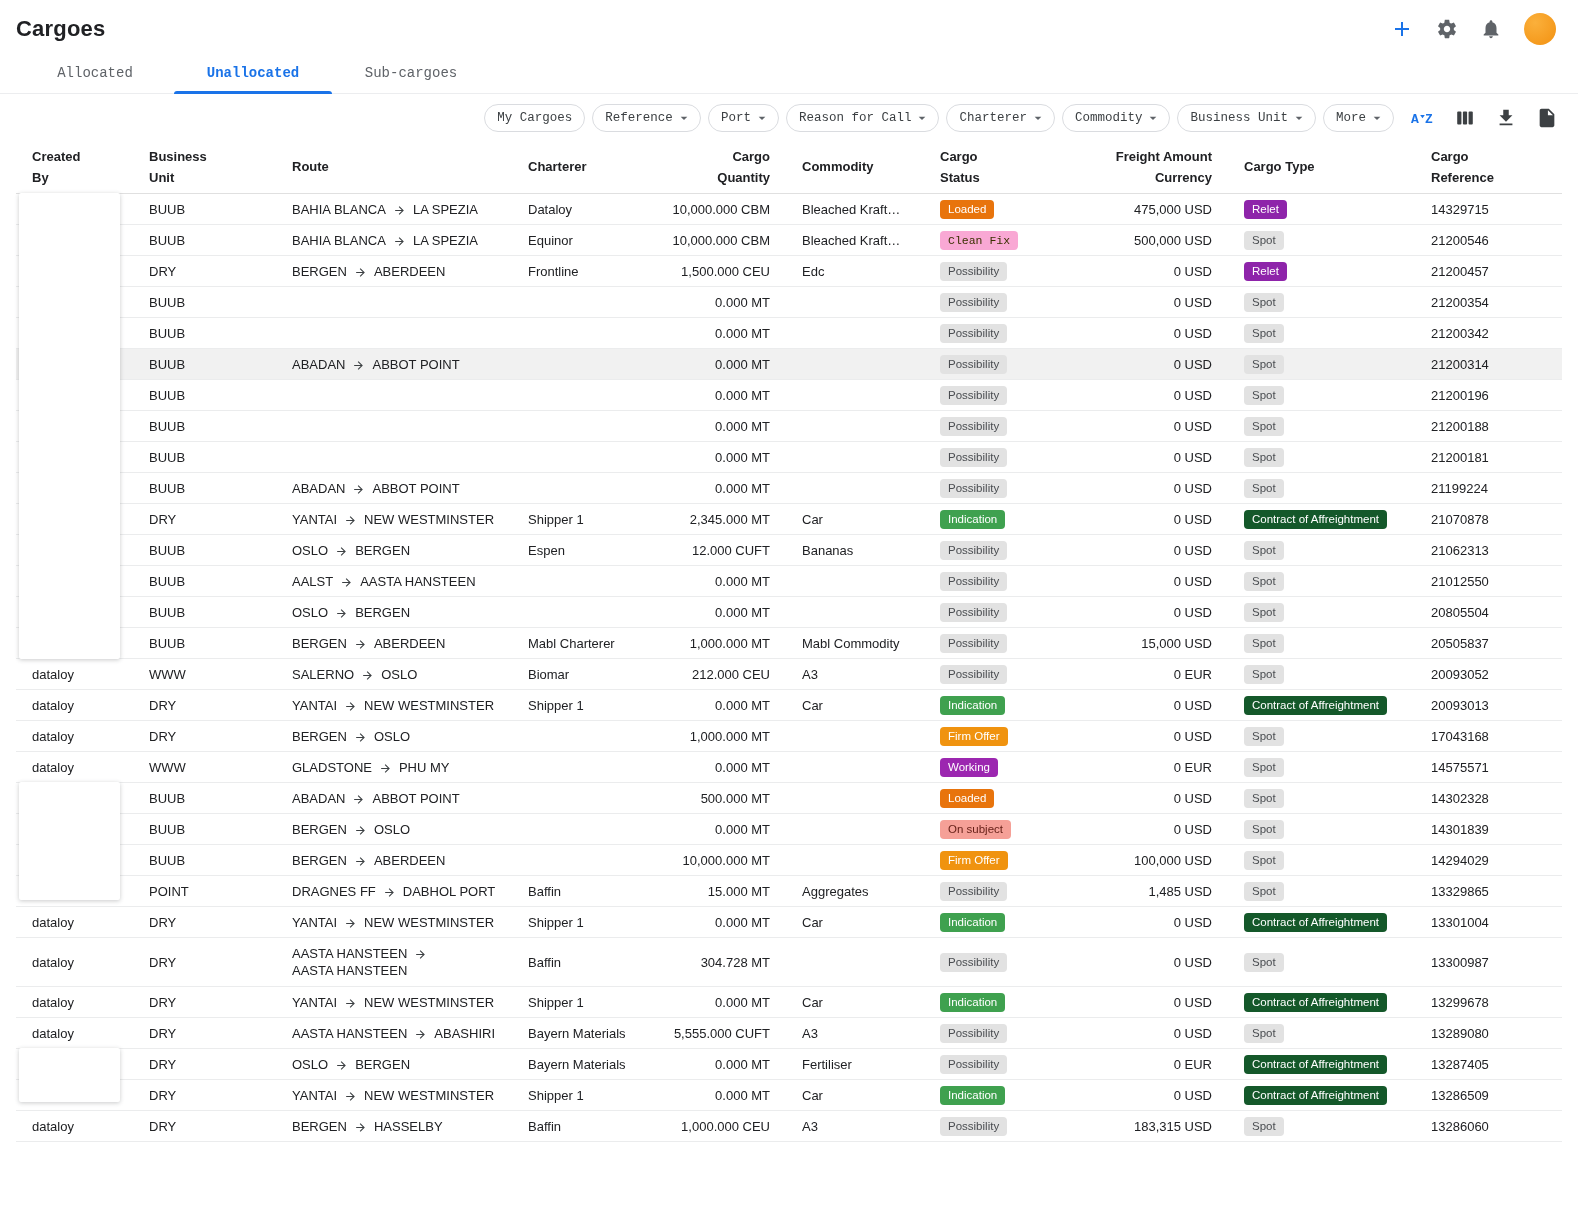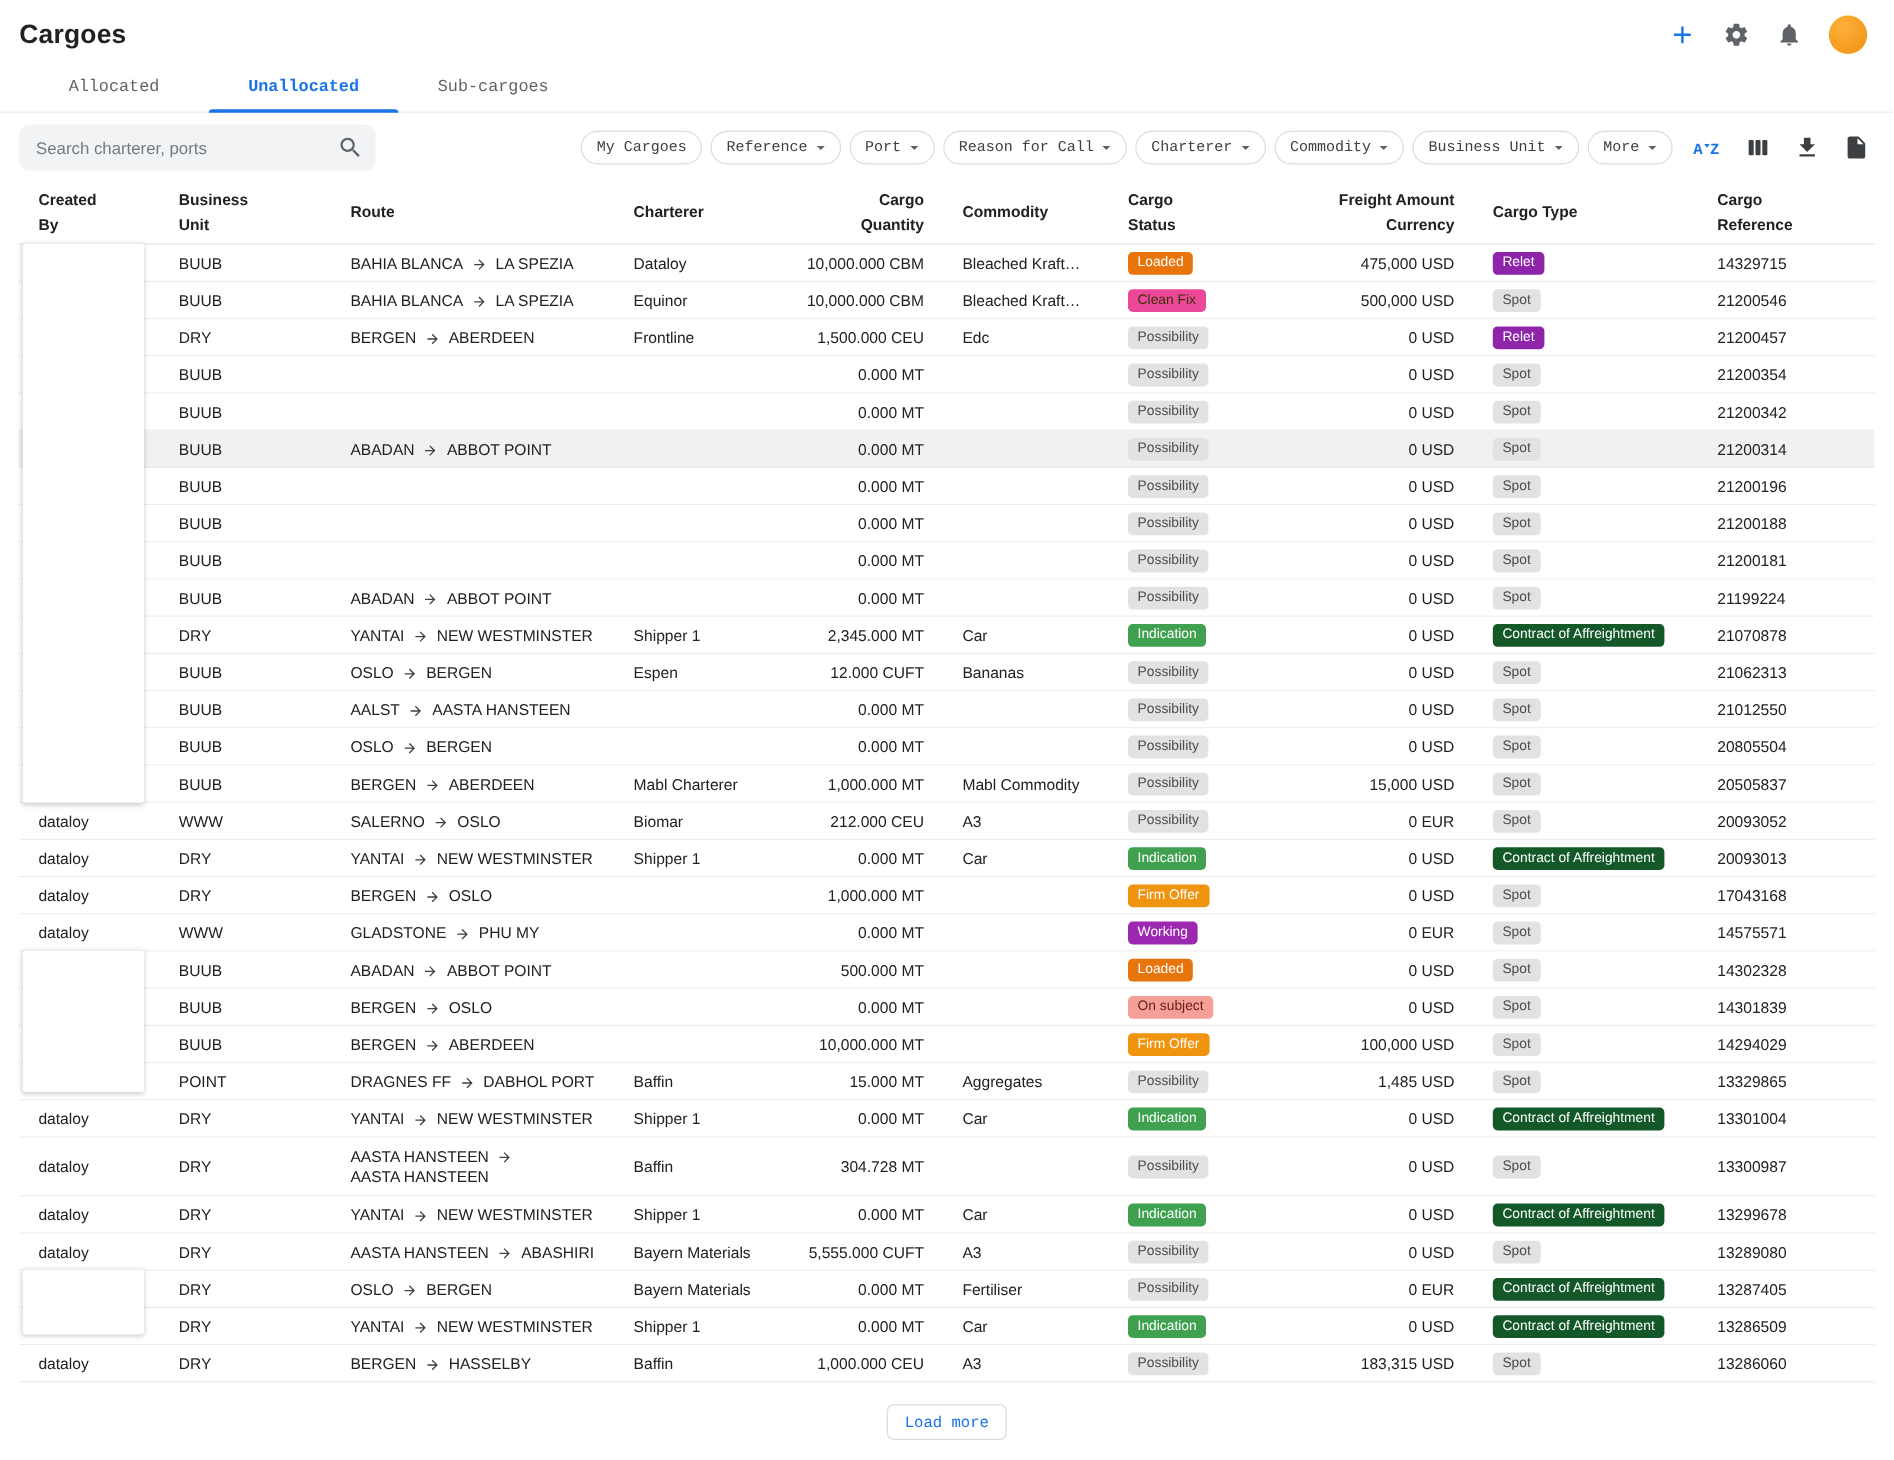--- a/index.html
+++ b/index.html
@@ -77,26 +77,20 @@
     </div>
   </header>
 
   <nav class="tabs">
     <button class="tab">Allocated</button>
     <button class="tab active">Unallocated</button>
     <button class="tab">Sub-cargoes</button>
   </nav>
 
   <div class="toolbar">
-    <div class="search">
-      <input type="text" placeholder="Search charterer, ports" style="">
-      <svg class="search-icon" width="22" height="22" viewBox="0 0 24 24">
-          <path fill="#5F6368" d="M15.5 14h-.79l-.28-.27C15.41 12.59 16 11.11 16 9.5 16 5.91 13.09 3 9.5 3S3 5.91 3 9.5 5.91 16 9.5 16c1.61 0 3.09-.59 4.23-1.57l.27.28v.79l5 4.99L20.49 19l-4.99-5zm-6 0C7.01 14 5 11.99 5 9.5S7.01 5 9.5 5 14 7.01 14 9.5 11.99 14 9.5 14z"></path>
-        </svg>
-    </div>
     <div class="chips">
         <button class="chip no-caret">
           <span class="chip-label">My Cargoes</span>
         </button>
         <button class="chip">
           <span class="chip-label">Reference</span>
           <svg viewBox="0 0 24 24" width="16" height="16">
             <path d="M7 10l5 5 5-5z" fill="#5F6368"></path>
           </svg>
         </button>
@@ -214,21 +208,21 @@
             <span class="route-txt">BAHIA BLANCA</span>
             <svg viewBox="0 0 24 24" width="13" height="13" class="route-arrow">
               <path d="M12 4l-1.41 1.41L16.17 11H4v2h12.17l-5.58 5.59L12 20l8-8z" fill="#3C4043"></path>
             </svg>
             <span class="route-txt">LA SPEZIA</span>
           </div>
           <div class="cell c-charterer">Equinor</div>
           <div class="cell right c-qty">10,000.000 CBM</div>
           <div class="cell c-commodity">Bleached Kraft…</div>
           <div class="cell c-status">
-            <span class="badge" style="background: #ec4899; color: rgb(58, 48, 0);">Clean Fix</span>
+            <span class="badge" style="background: #f9a8d4; color: rgb(58, 48, 0); font-family: Liberation Mono, monospace;">Clean Fix</span>
           </div>
           <div class="cell right c-freight">500,000 USD</div>
           <div class="cell c-type">
             <span class="badge" style="background: rgb(226, 226, 226); color: rgb(74, 77, 81);">Spot</span>
           </div>
           <div class="cell c-ref">21200546</div>
         </div>
         <div class="trow grid-row">
           <div class="cell c-created"></div>
           <div class="cell c-bu">DRY</div>
@@ -820,17 +814,14 @@
             <span class="badge" style="background: rgb(226, 226, 226); color: rgb(74, 77, 81);">Spot</span>
           </div>
           <div class="cell c-ref">13286060</div>
         </div>
       </div>
   <div class="redaction" style="top: 51px; height: 466px;"></div>
       <div class="redaction" style="top: 640px; height: 118px;"></div>
       <div class="redaction" style="top: 906px; height: 54px;"></div>
     </div>
 
-  <footer class="footer">
-    <button class="load-more">Load more</button>
-  </footer>
 
 </div>
 
 </body></html>

